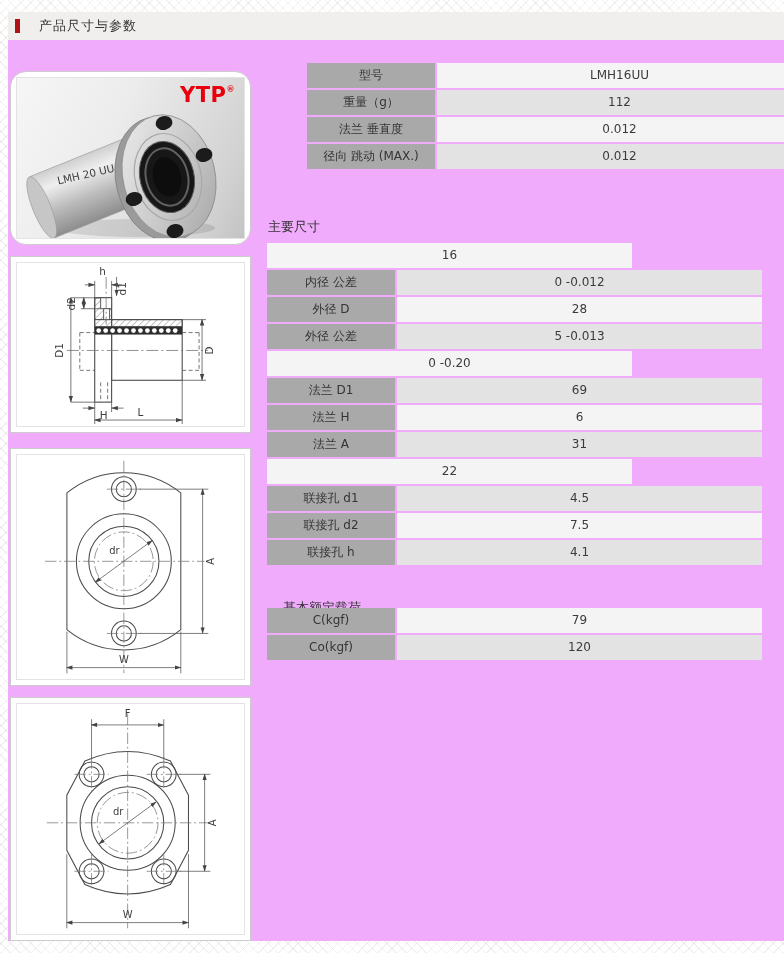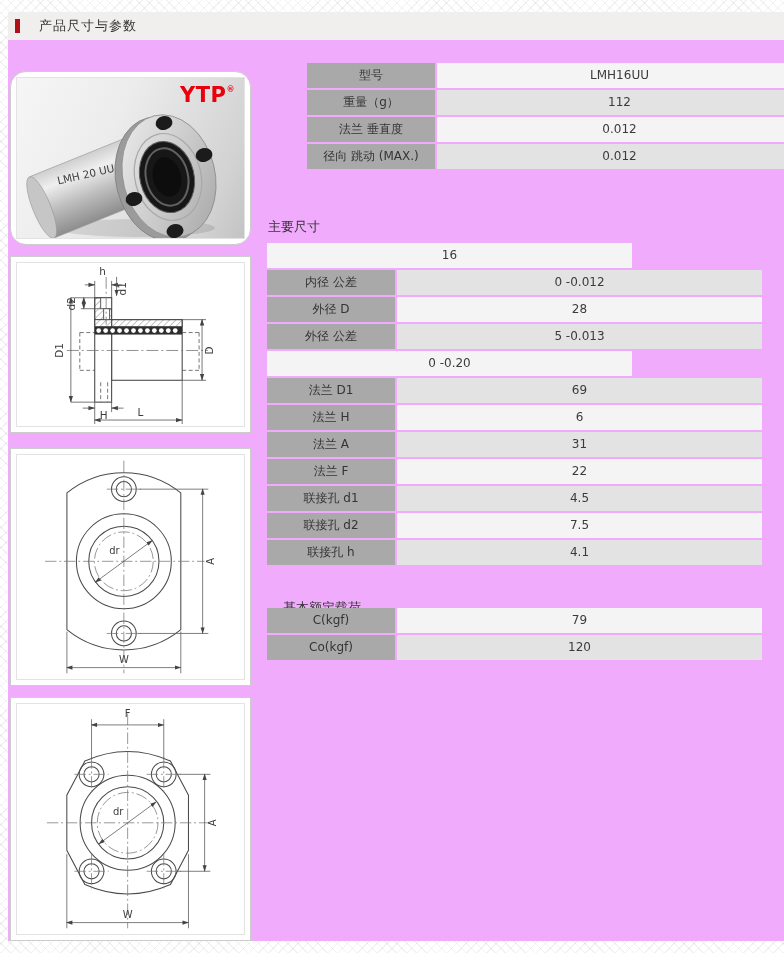--- a/index.html
+++ b/index.html
@@ -310,21 +310,20 @@
       </div>
       <div class="trow">
         <div class="tcell tlabel">法兰 H</div>
         <div class="tcell tvalue">6</div>
       </div>
       <div class="trow">
         <div class="tcell tlabel">法兰 A</div>
         <div class="tcell tvalue">31</div>
       </div>
       <div class="trow">
-        <div class="tcell tlabel">法兰 F</div>
         <div class="tcell tvalue">22</div>
       </div>
       <div class="trow">
         <div class="tcell tlabel">联接孔 d1</div>
         <div class="tcell tvalue">4.5</div>
       </div>
       <div class="trow">
         <div class="tcell tlabel">联接孔 d2</div>
         <div class="tcell tvalue">7.5</div>
       </div>

